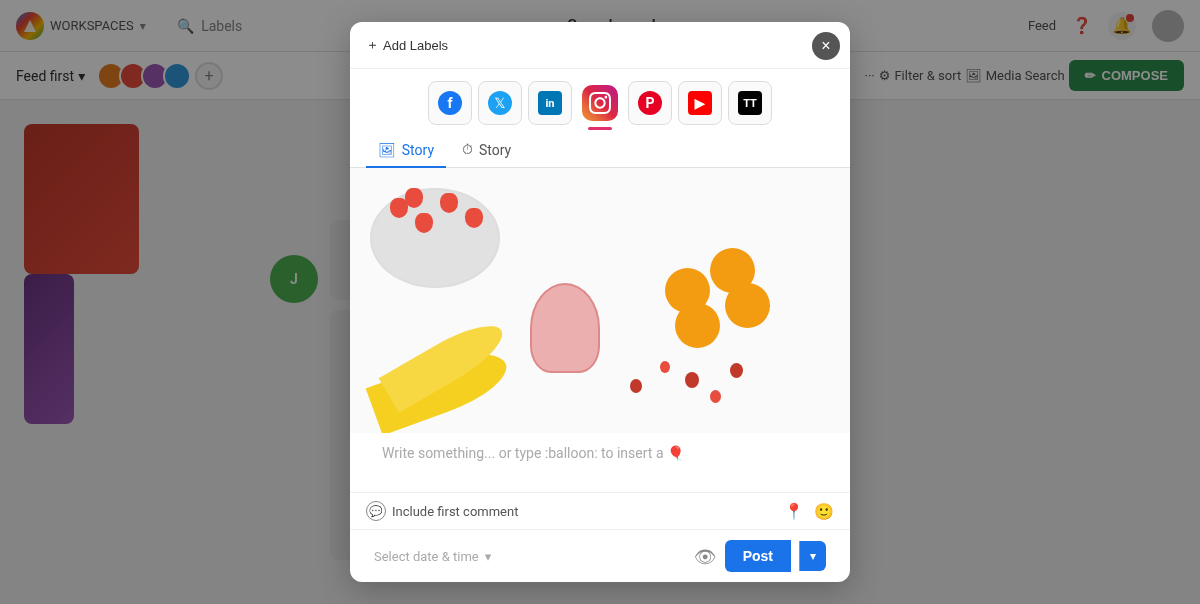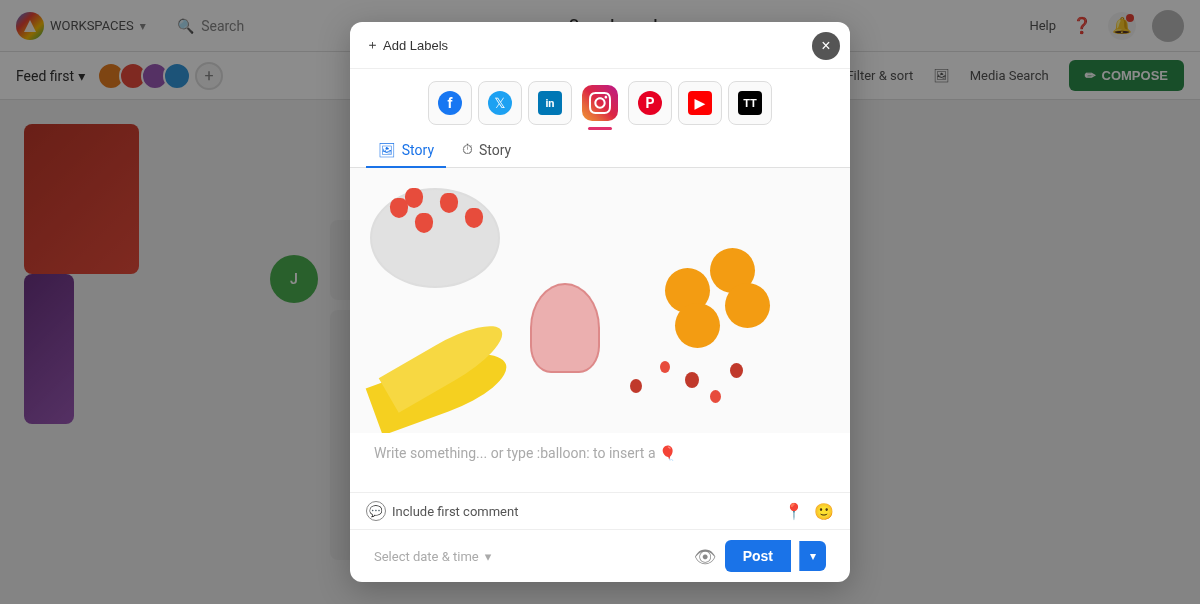--- a/index.html
+++ b/index.html
@@ -147,21 +147,21 @@
       background: #f5f5f5;
       display: flex; align-items: center; justify-content: center;
       font-size: 16px;
       color: #888;
       margin-left: 4px;
     }
     .sub-nav-right {
       margin-left: auto;
       display: flex;
       align-items: center;
-      gap: 20px;
+      gap: 4px;
       color: #555;
       font-size: 13px;
     }
 
     
     .main-content {
       position: absolute;
       top: 100px; left: 0; right: 0; bottom: 0;
       background: #f0f0f0;
       padding: 24px;
@@ -363,21 +363,21 @@
     .o3 { top: 135px; right: 130px; }
     .o4 { top: 115px; right: 80px; }
     .r1 { bottom: 40px; left: 280px; background: #c0392b; width: 12px; height: 14px; border-radius: 50%; position: absolute;}
     .r2 { bottom: 60px; left: 310px; background: #e74c3c; width: 10px; height: 12px; border-radius: 50%; position: absolute;}
     .r3 { bottom: 45px; left: 335px; background: #c0392b; width: 14px; height: 16px; border-radius: 50%; position: absolute;}
     .r4 { bottom: 30px; left: 360px; background: #e74c3c; width: 11px; height: 13px; border-radius: 50%; position: absolute;}
     .r5 { bottom: 55px; left: 380px; background: #c0392b; width: 13px; height: 15px; border-radius: 50%; position: absolute;}
 
     
     .modal-write {
-      padding: 12px 24px;
+      padding: 12px 32px;
       border-bottom: 1px solid #eee;
       min-height: 60px;
     }
     .modal-write-placeholder {
       font-size: 14px;
       color: #aaa;
       display: flex;
       align-items: center;
       gap: 4px;
     }
@@ -506,25 +506,25 @@
     <div class="nav-logo-icon">
       <svg width="16" height="16" viewBox="0 0 16 16">
         <polygon points="8,2 14,14 2,14" fill="white" opacity="0.9"></polygon>
       </svg>
     </div>
     <span class="nav-workspaces">WORKSPACES</span>
     <span style="color:#888;font-size:12px;">▾</span>
   </div>
   <div class="nav-search">
     <span>🔍</span>
-    <span>Search</span>
+    <span>Labels</span>
   </div>
   <div class="nav-title">Sample workspace</div>
   <div class="nav-right">
-    <span class="nav-help">Help</span>
+    <span class="nav-help">Feed</span>
     <span style="color:#888;">❓</span>
     <div class="nav-bell">
       🔔
       <div class="nav-bell-dot"></div>
     </div>
     <div class="nav-avatar"></div>
   </div>
 </div>
 
 <div class="sub-nav">

